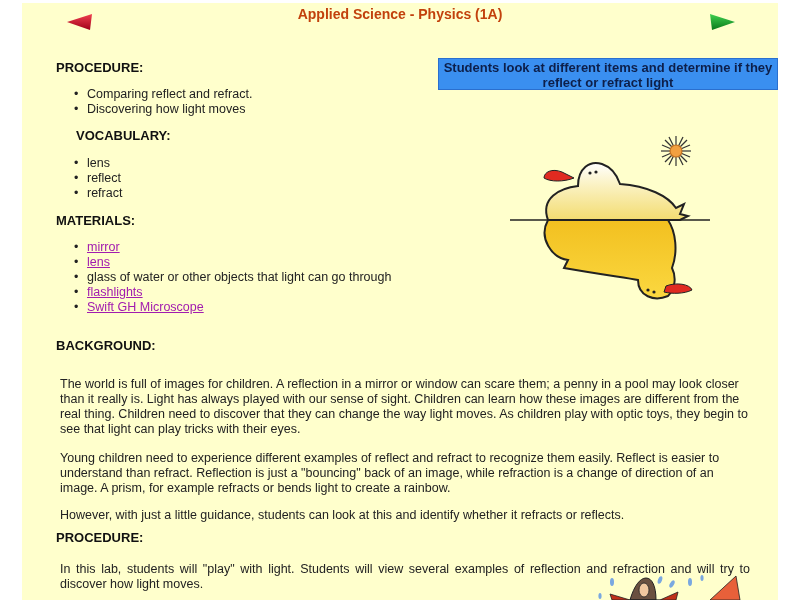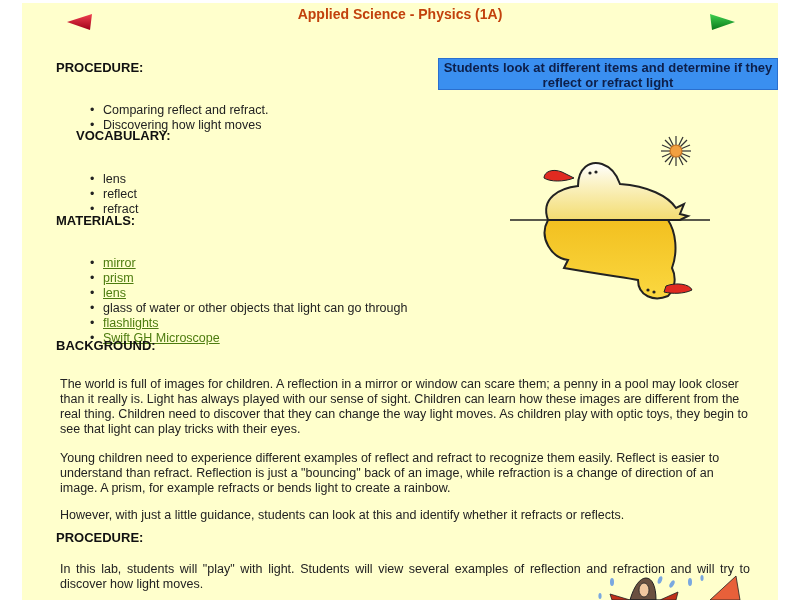--- a/index.html
+++ b/index.html
@@ -5,24 +5,24 @@
   html, body { margin:0; padding:0; background:#ffffff; }
   body { width:800px; height:600px; overflow:hidden; position:relative;
          font-family:"Liberation Sans", sans-serif; color:#222; }
   .panel { position:absolute; left:22px; top:3px; width:756px; height:610px; background:#ffffcc; }
   .abs { position:absolute; }
   .title { left:230px; top:6px; width:340px; text-align:center; font-weight:bold; font-size:14px; line-height:16px; color:#c2410c; }
   .nav-arrow { width:28px; height:20px; display:block; cursor:pointer; }
   .summary { left:438px; top:58px; width:340px; height:32px; background:#3a8ff0; border:1px solid #2a6fcf; box-sizing:border-box;
              color:#0d1f4a; font-weight:bold; font-size:13px; line-height:15px; text-align:center; padding-top:1px; }
   h3 { margin:0; font-size:13px; font-weight:bold; color:#111; position:absolute; left:56px; }
-  ul { margin:16px; padding:0; list-style:none; position:absolute; left:74px; }
+  ul { margin:0; padding:0; list-style:none; position:absolute; left:74px; }
   li { font-size:12.5px; line-height:15px; position:relative; padding-left:13px; }
   li::before { content:"\2022"; position:absolute; left:0; top:0; }
-  a { color:#4d7c0f; text-decoration:underline; }
+  a { color:#a21caf; text-decoration:underline; }
   p { margin:4px; position:absolute; left:56px; width:690px; font-size:12.5px; line-height:15px; color:#222; }
   p.justify { text-align:justify; }
 </style>
 </head>
 <body>
 
 <div class="panel"></div>
 
 <svg class="abs nav-arrow" style="left:66px;top:12px;" viewBox="0 0 28 20">
   <defs>
@@ -58,21 +58,20 @@
 <h3 style="top:128px;margin-left:20px;">VOCABULARY:</h3>
 <ul style="top:156px;">
   <li>lens</li>
   <li>reflect</li>
   <li>refract</li>
 </ul>
 
 <h3 style="top:213px;">MATERIALS:</h3>
 <ul style="top:240px;">
   <li><a>mirror</a></li>
-  <li><a>prism</a></li>
   <li><a>lens</a></li>
   <li>glass of water or other objects that light can go through</li>
   <li><a>flashlights</a></li>
   <li><a>Swift GH Microscope</a></li>
 </ul>
 
 <svg class="abs" style="left:508px;top:128px;width:204px;height:176px;" viewBox="0 0 204 176">
   <defs>
     <linearGradient id="duckTop" x1="0" y1="0" x2="0" y2="1">
       <stop offset="0" stop-color="#ffffff"></stop>

